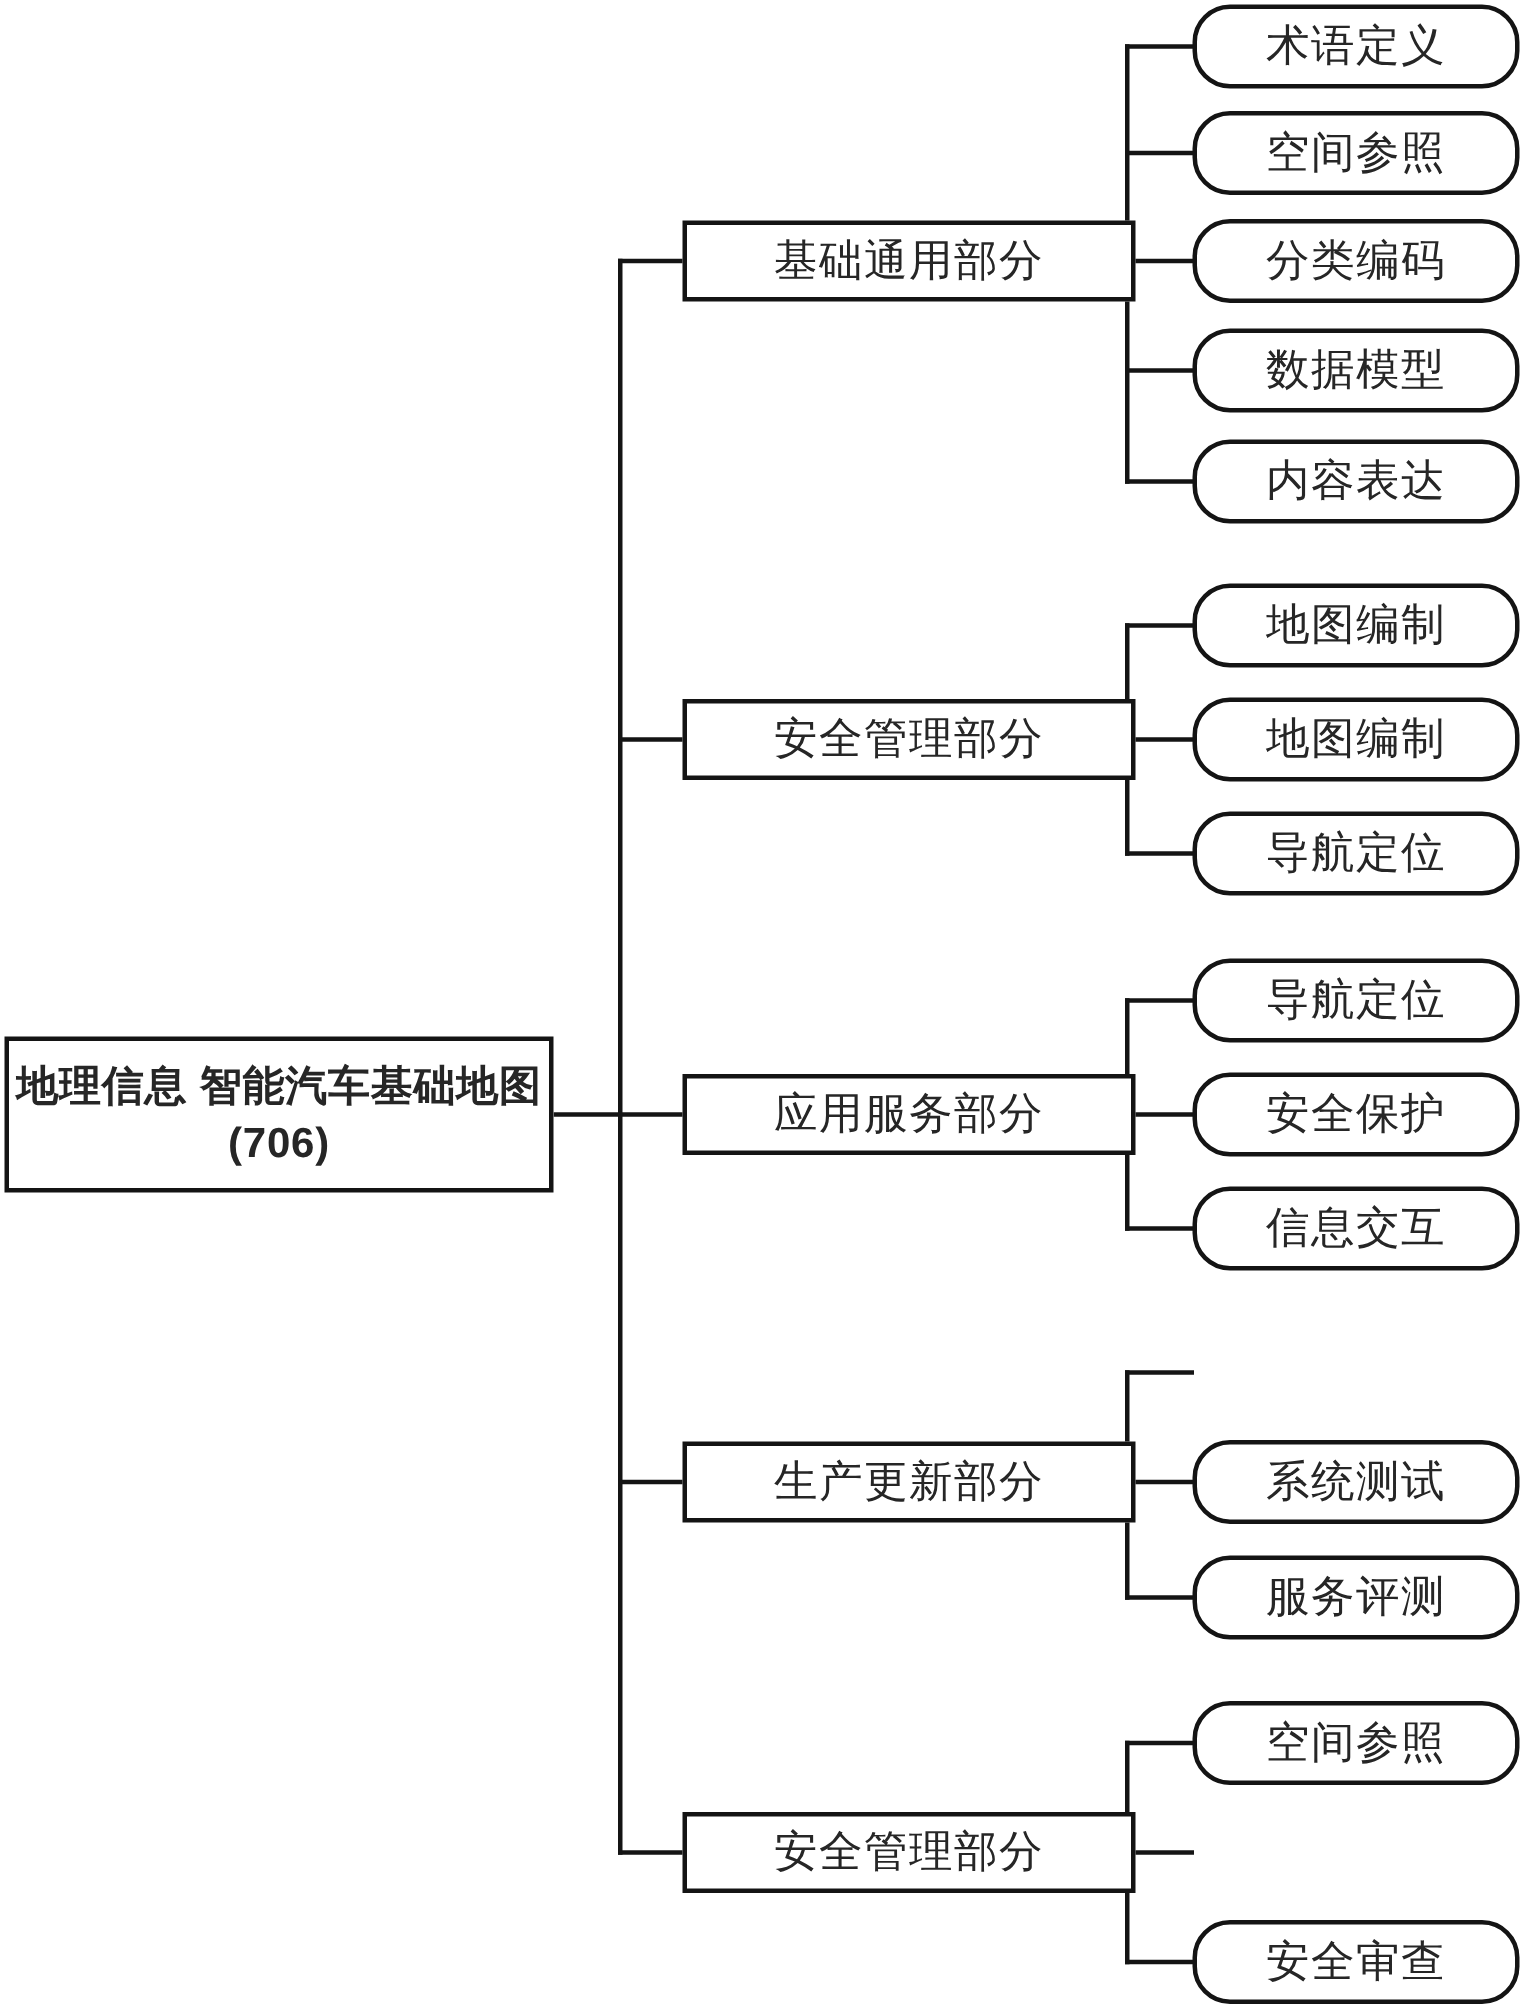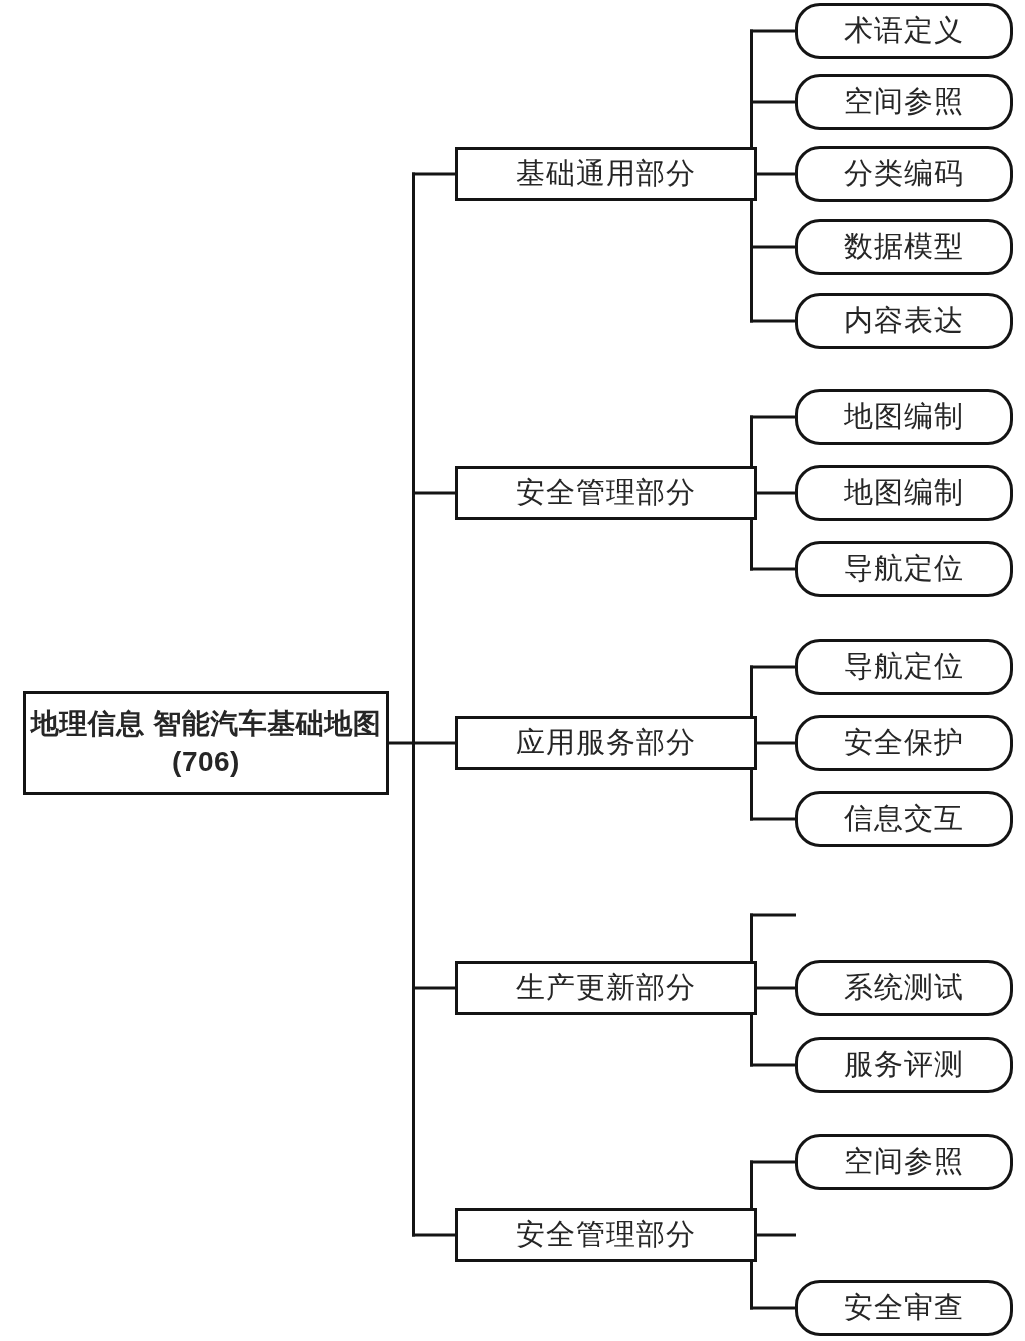--- a/index.html
+++ b/index.html
@@ -28,21 +28,20 @@
   .branch { left: 455px; width: 302px; height: 54px; }
   .leaf   { left: 795px; width: 218px; height: 56px; border-radius: 25px; }
   .root {
     left: 3px; top: 691px; width: 366px; height: 104px;
     flex-direction: column;
     font-weight: bold;
     font-size: 28px;
     line-height: 1.35;
     letter-spacing: 0.5px;
     text-align: center;
-    margin-left: 20px;
   }
 </style>
 </head>
 <body>
 
 <div class="canvas">
 
   <svg class="wires" width="1025" height="1341" viewBox="0 0 1025 1341" stroke="#141414" stroke-width="3" fill="none">
 
     <line x1="369" y1="743" x2="456" y2="743"></line>

